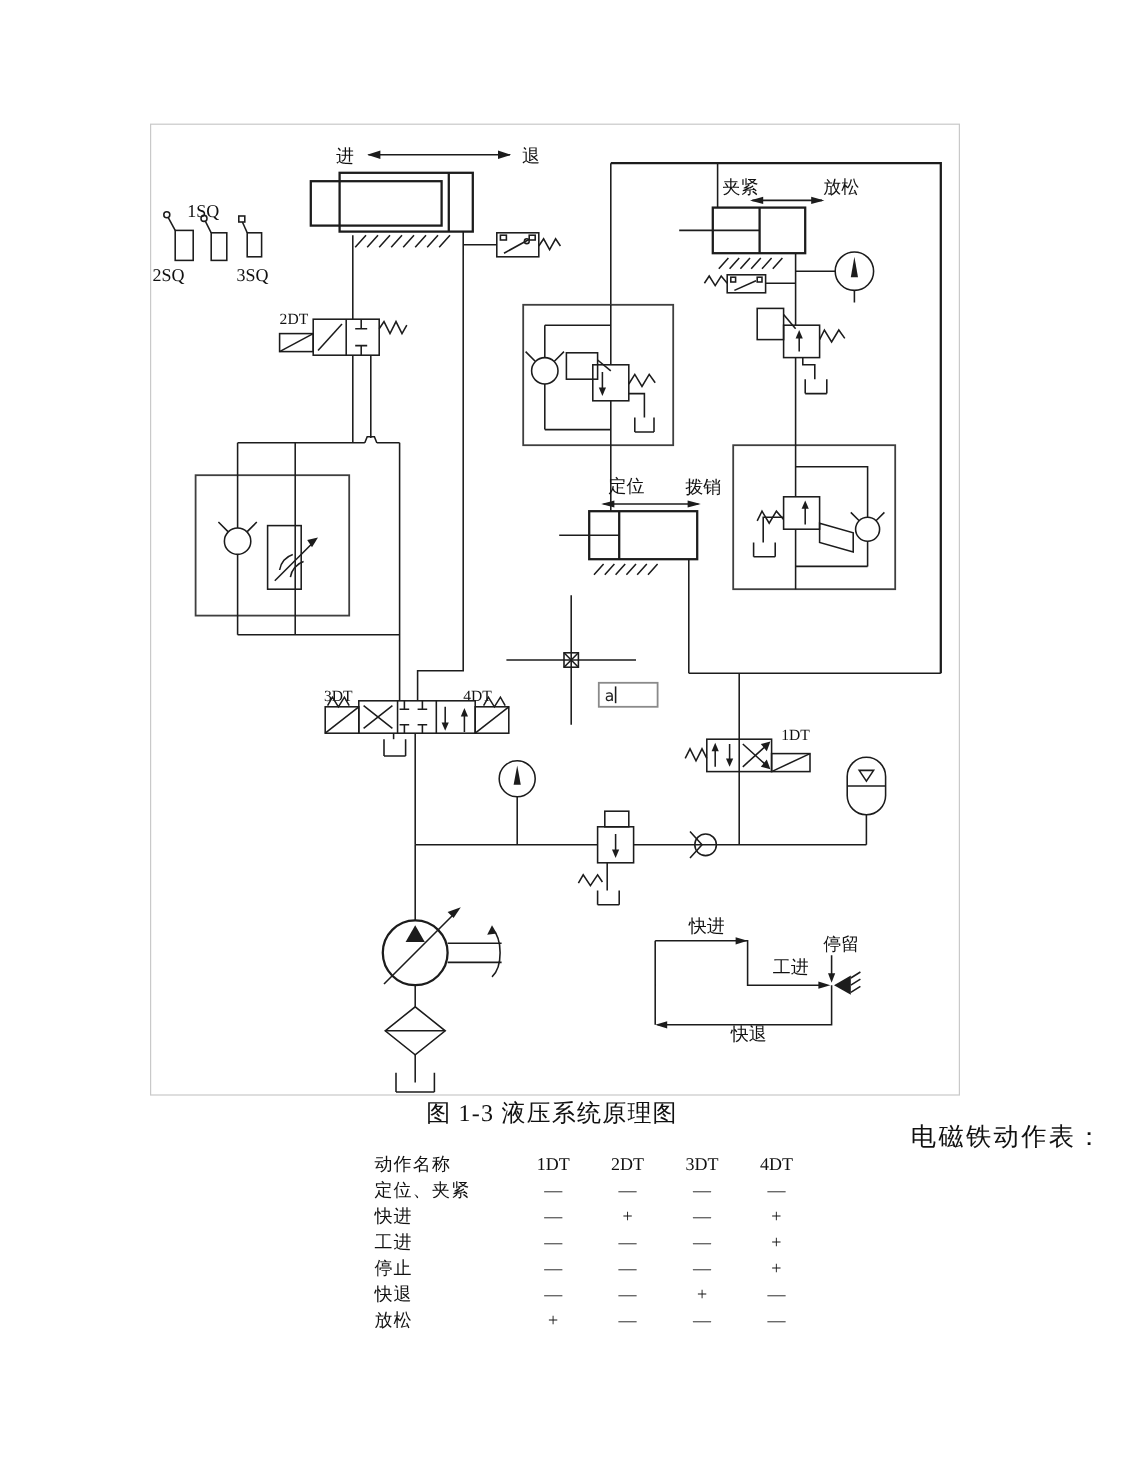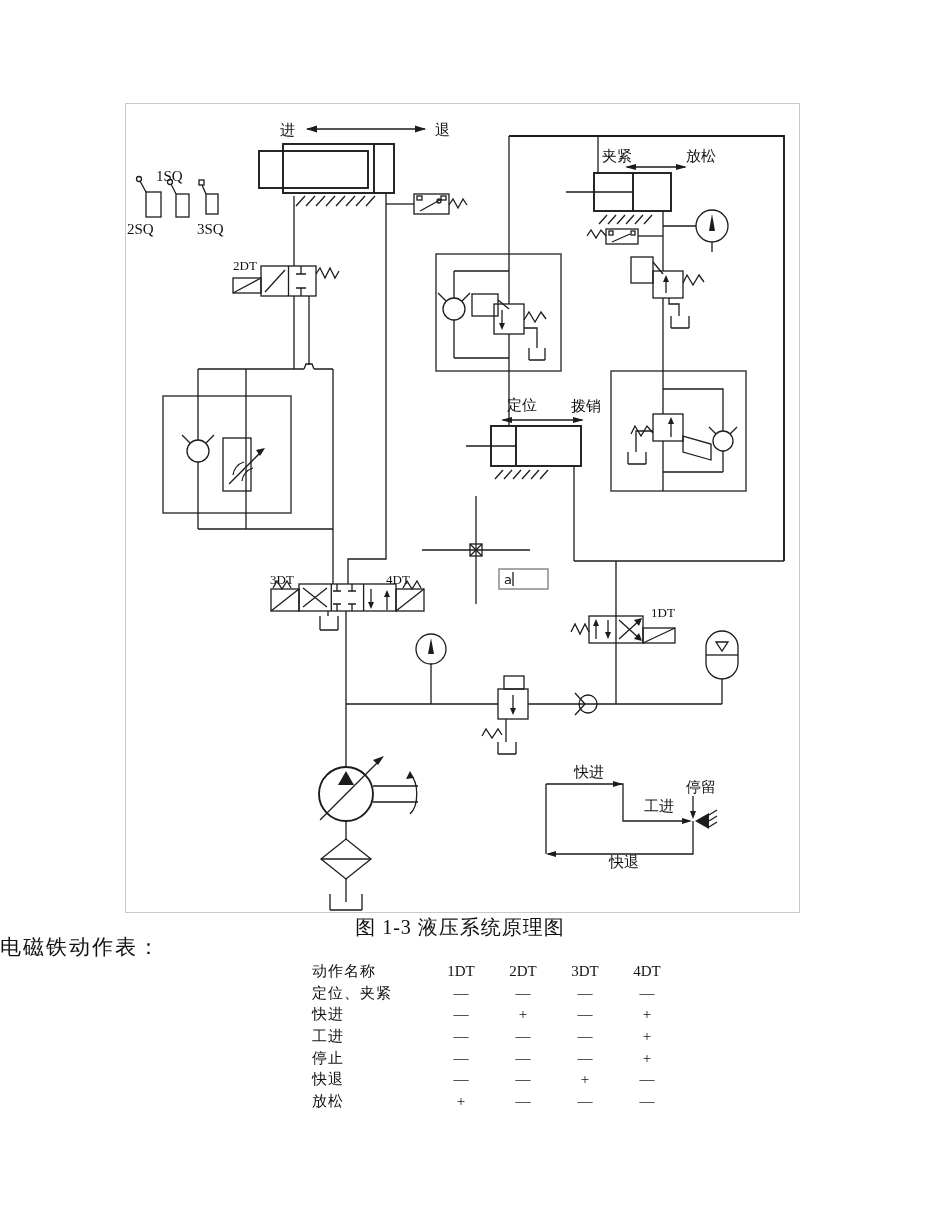--- a/index.html
+++ b/index.html
@@ -10,21 +10,21 @@
   
   .s{stroke:#1c1c1c;fill:none;stroke-width:1.3px;}
   .s2{stroke:#1c1c1c;fill:none;stroke-width:1.9px;}
   .bx{stroke:#3f3f3f;fill:none;stroke-width:1.5px;}
   .f{fill:#1c1c1c;stroke:none;}
   .t{font-family:"Liberation Serif",serif;font-size:15px;fill:#111;stroke:none;}
   .tc{font-family:"Liberation Serif",serif;font-size:13px;fill:#111;stroke:none;}
   .ta{font-family:"DejaVu Sans",sans-serif;font-size:13px;fill:#222;stroke:none;}
   .caption{position:absolute;left:0;top:914px;width:920px;text-align:center;
            font-size:20px;letter-spacing:1px;}
-  .tbl-title{position:absolute;left:0;top:933px;width:920px;text-align:left;
+  .tbl-title{position:absolute;left:0;top:933px;width:920px;text-align:right;
              font-size:21px;letter-spacing:2px;}
   .acttable{position:absolute;left:312px;top:961px;width:366px;font-size:15px;}
   .trow{display:flex;height:21.7px;line-height:21.7px;}
   .c-label{width:118px;letter-spacing:1px;}
   .c-val{width:62px;text-align:center;}
 </style>
 </head>
 <body>
 
 <div class="page">

